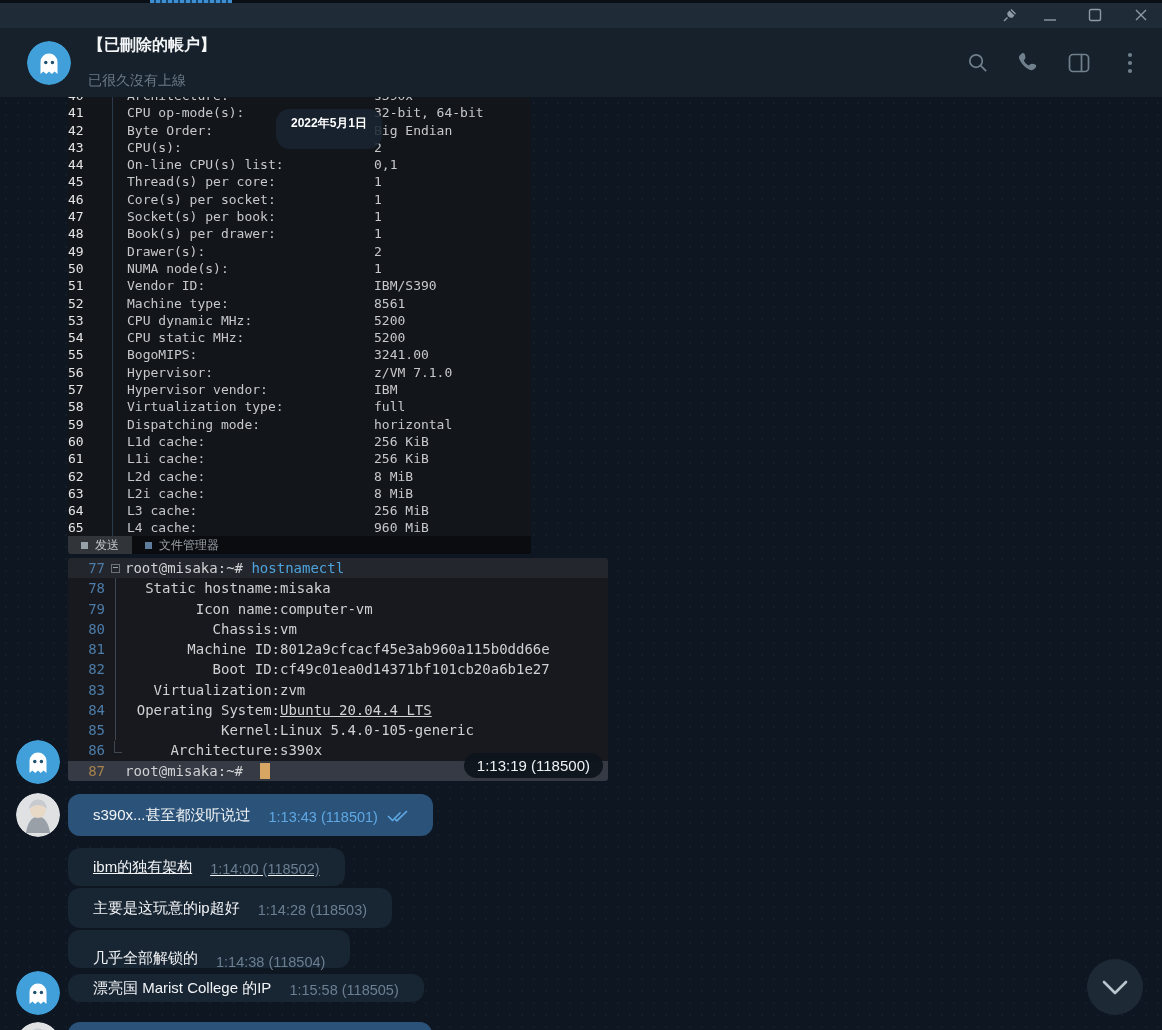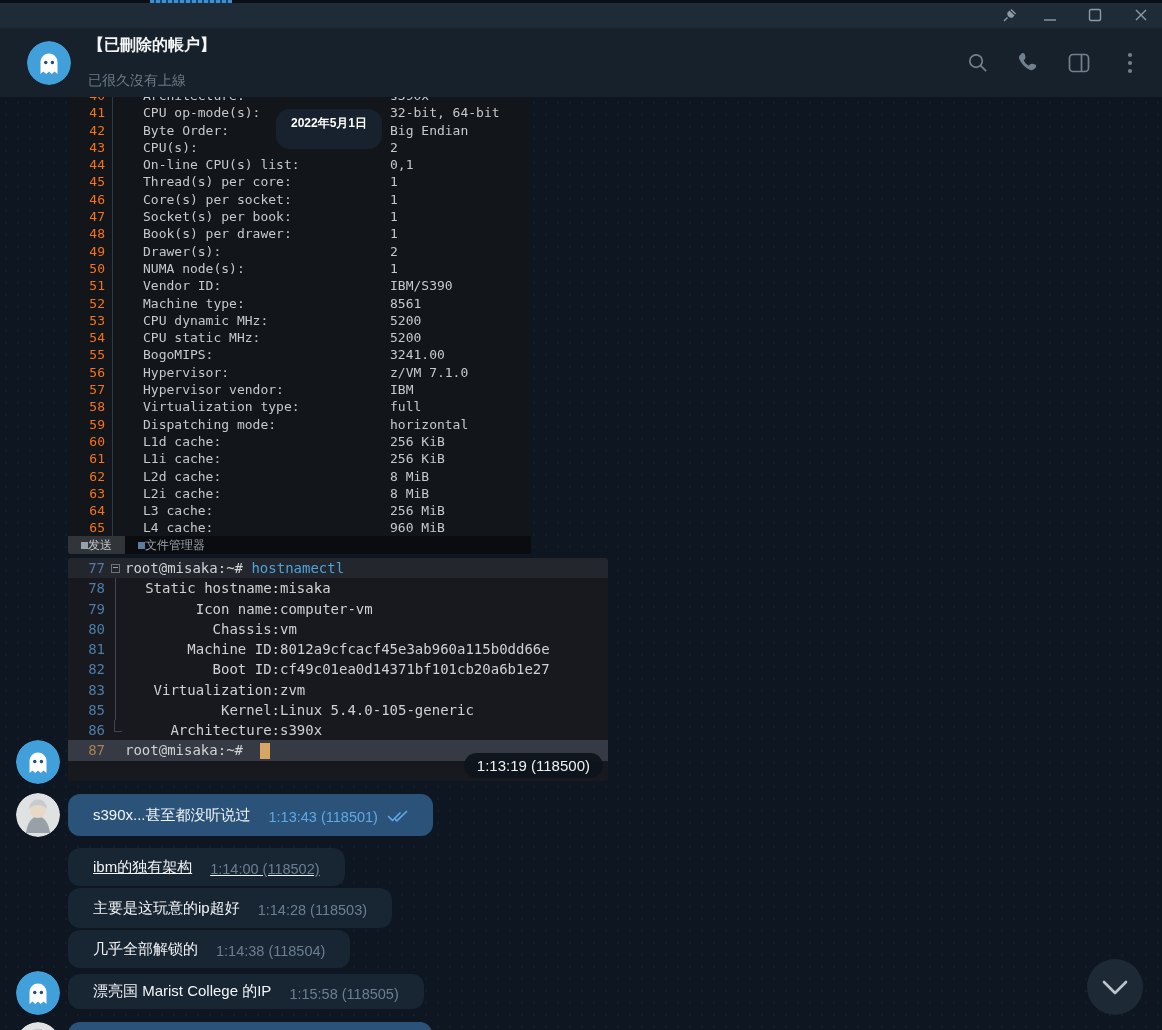--- a/index.html
+++ b/index.html
@@ -28,25 +28,25 @@
         background-image:radial-gradient(rgba(140,160,180,0.05) 1px,transparent 1.2px);
         background-size:12px 12px}
 
   
   .img1{position:absolute;left:68px;top:-1px;width:463px;height:458px;background:#12151a;
         border-radius:0 0 3px 3px;overflow:hidden;z-index:2}
   .img1 .gutterline{position:absolute;left:44px;top:0;bottom:18px;width:1px;background:#2b3b4c}
   .t1rows{position:absolute;top:-9px;left:0;right:0}
   .t1row{display:flex;height:17.3px;line-height:17.3px;font-family:"DejaVu Sans Mono",monospace;
          font-size:13px;color:#c6c8ca;white-space:pre}
-  .t1num{width:37px;text-align:right;color:#f97316;flex:none}
-  .t1label{margin-left:38px;width:247px;flex:none}
+  .t1num{width:37px;text-align:left;color:#e5e5e5;flex:none}
+  .t1label{margin-left:22px;width:247px;flex:none}
   .tabbar{position:absolute;left:0;right:0;bottom:0;height:18px;background:#0a0c10;
           display:flex;align-items:center;font-size:12px}
-  .tab{display:flex;align-items:center;gap:0;height:18px;padding:0 13px;color:#9aa1a8}
+  .tab{display:flex;align-items:center;gap:7px;height:18px;padding:0 13px;color:#9aa1a8}
   .tab.active{background:#313539;color:#c3c7cb}
   .tabsq{width:7px;height:7px;flex:none}
   .tab.active .tabsq{background:#97a1a9}
   .tab:not(.active) .tabsq{background:#5e7d9c}
 
   
   .img2{position:absolute;left:68px;top:461px;width:540px;height:223px;background:#17191e;
         border-radius:3px;overflow:hidden;z-index:2}
   .t2row{display:flex;height:20.27px;line-height:20.27px;font-family:"DejaVu Sans Mono",monospace;
          font-size:14px;color:#cfd1d3;white-space:pre}
@@ -212,20 +212,21 @@
 
   <div class="img2">
     <div id="t2rows">
         <div class="t2row dim"><span class="t2num">77</span><span class="t2fold"><span class="foldbox"></span></span><span>root@misaka:~# </span><span class="cmd">hostnamectl</span></div>
         <div class="t2row"><span class="t2num">78</span><span class="t2fold"><span class="guide"></span></span><span class="t2label">Static hostname:</span><span class="t2val">misaka</span></div>
         <div class="t2row"><span class="t2num">79</span><span class="t2fold"><span class="guide"></span></span><span class="t2label">Icon name:</span><span class="t2val">computer-vm</span></div>
         <div class="t2row"><span class="t2num">80</span><span class="t2fold"><span class="guide"></span></span><span class="t2label">Chassis:</span><span class="t2val">vm</span></div>
         <div class="t2row"><span class="t2num">81</span><span class="t2fold"><span class="guide"></span></span><span class="t2label">Machine ID:</span><span class="t2val">8012a9cfcacf45e3ab960a115b0dd66e</span></div>
         <div class="t2row"><span class="t2num">82</span><span class="t2fold"><span class="guide"></span></span><span class="t2label">Boot ID:</span><span class="t2val">cf49c01ea0d14371bf101cb20a6b1e27</span></div>
         <div class="t2row"><span class="t2num">83</span><span class="t2fold"><span class="guide"></span></span><span class="t2label">Virtualization:</span><span class="t2val">zvm</span></div>
+        <div class="t2row"><span class="t2num">84</span><span class="t2fold"><span class="guide"></span></span><span class="t2label">Operating System:</span><span class="t2val u">Ubuntu 20.04.4 LTS</span></div>
         <div class="t2row"><span class="t2num">85</span><span class="t2fold"><span class="guide"></span></span><span class="t2label">Kernel:</span><span class="t2val">Linux 5.4.0-105-generic</span></div>
         <div class="t2row"><span class="t2num">86</span><span class="t2fold"><span class="gend"></span></span><span class="t2label">Architecture:</span><span class="t2val">s390x</span></div>
         <div class="t2row strong"><span class="t2num">87</span><span class="t2fold"></span><span>root@misaka:~# </span><span class="cursorblk"></span></div>
       </div>
     <div class="timebadge">1:13:19 (118500)</div>
   </div>
 
   <div class="av" style="top:643px">
     <svg width="44" height="44" viewBox="0 0 44 44">
         <circle cx="22" cy="22" r="22" fill="#41a0da"></circle>
@@ -283,25 +284,25 @@
         </span>
       </div>
       <div class="bubble in" style="top: 751px; height: 38px; text-decoration: underline;">
         <span>ibm的独有架构</span>
         <span class="btime">1:14:00 (118502)</span>
       </div>
       <div class="bubble in" style="top: 791px; height: 40px;">
         <span>主要是这玩意的ip超好</span>
         <span class="btime">1:14:28 (118503)</span>
       </div>
-      <div class="bubble in" style="top: 833px; height: 38px;">
+      <div class="bubble in" style="top: 833px; height: 38px; align-items: flex-end;">
         <span>几乎全部解锁的</span>
         <span class="btime">1:14:38 (118504)</span>
       </div>
-      <div class="bubble in" style="top: 877px; height: 35px;">
+      <div class="bubble in" style="top: 877px; height: 28px;">
         <span>漂亮国 Marist College 的IP</span>
         <span class="btime">1:15:58 (118505)</span>
       </div>
       <div class="bubble out partial" style="top: 925px; height: 20px;"></div>
     </div>
 
   <div class="scrollbtn">
     <svg width="28" height="17" viewBox="0 0 28 17" fill="none" stroke="#b9c4cd" stroke-width="2.6" stroke-linecap="round" stroke-linejoin="round">
       <polyline points="3,3 14,14 25,3"></polyline>
       </svg>

